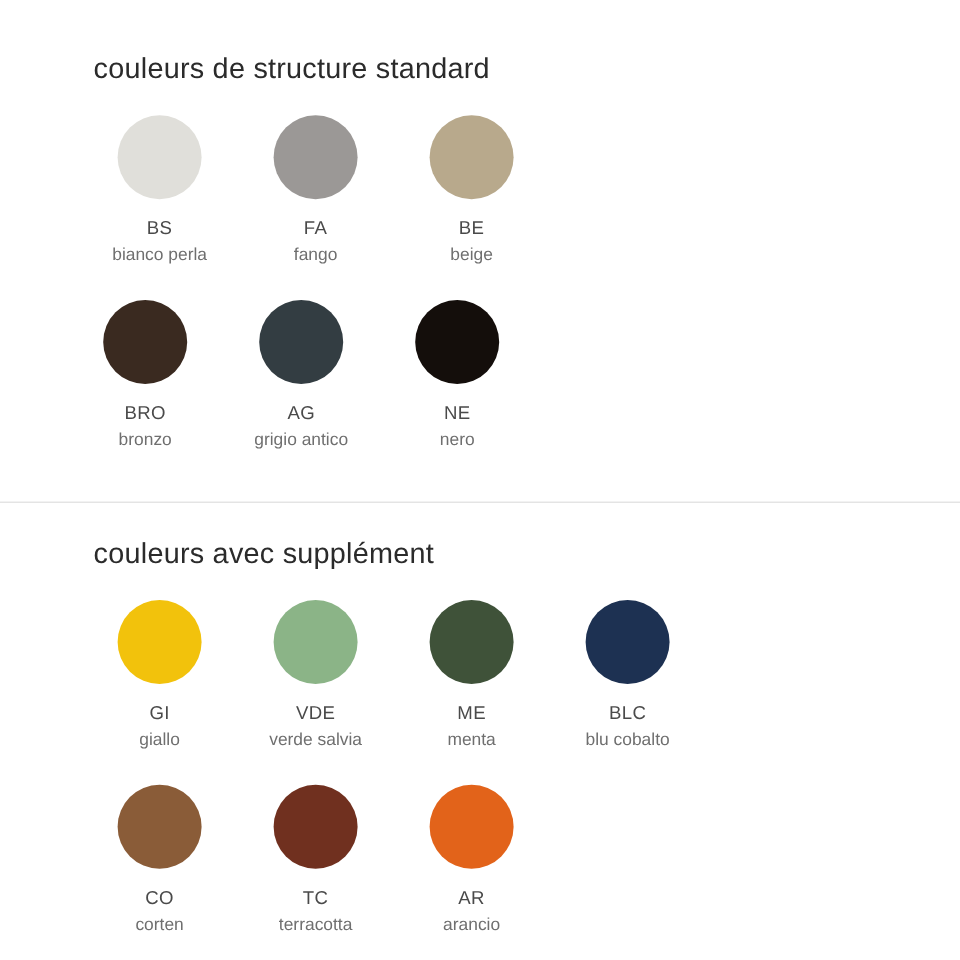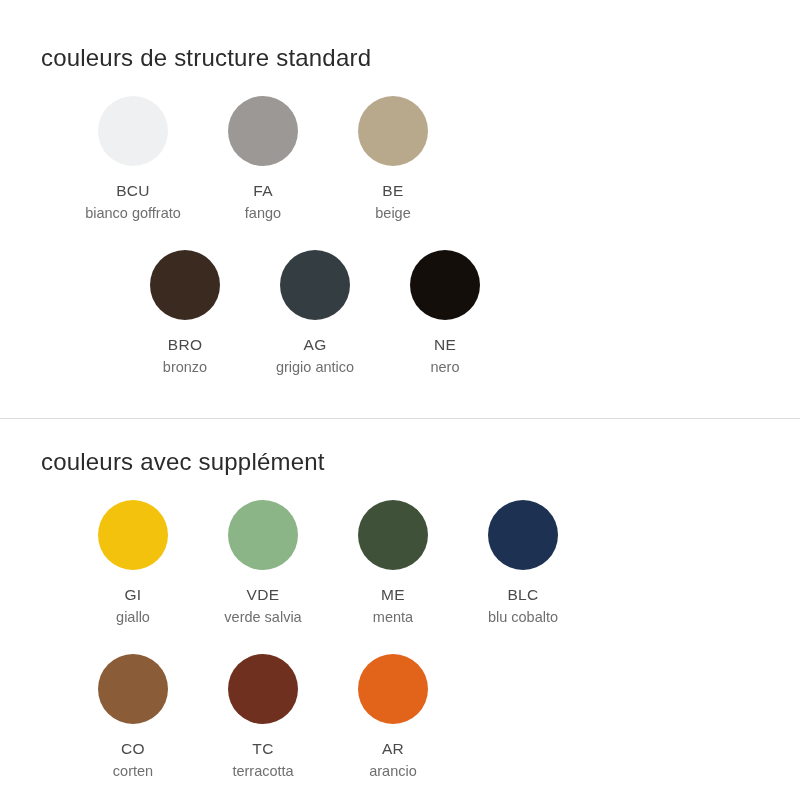--- a/index.html
+++ b/index.html
@@ -27,28 +27,28 @@
     letter-spacing: 0.2px;
     margin: 0;
   }
   .section {
     position: absolute;
     left: 0;
     width: 800px;
   }
   #section-standard { top: 44px; }
   #section-supplement { top: 448px; }
-  .section-title-wrap { padding-left: 41px; }
+  .section-title-wrap { padding-left: 78px; }
   .swatch-row {
     display: flex;
     flex-wrap: nowrap;
     padding-left: 68px;
     box-sizing: border-box;
   }
-  .row-indent-1 { padding-left: 120px; }
+  .row-indent-1 { padding-left: 56px; }
   .row-indent-2 { }
   .swatch {
     width: 130px;
     flex: 0 0 130px;
     display: flex;
     flex-direction: column;
     align-items: center;
     text-align: center;
   }
   .disc {
@@ -87,23 +87,23 @@
 
 <div class="page">
 
   <div class="section" id="section-standard">
     <div class="section-title-wrap">
       <h2 class="section-title">couleurs de structure standard</h2>
     </div>
 
     <div class="swatch-row row-gap-1">
       <div class="swatch">
-        <span class="disc" style="background: rgb(239, 240, 242);"></span>
-        <span class="code">BCU</span>
-        <span class="name">bianco goffrato</span>
+        <span class="disc" style="background: rgb(224, 223, 218);"></span>
+        <span class="code">BS</span>
+        <span class="name">bianco perla</span>
       </div>
       <div class="swatch">
         <span class="disc" style="background: rgb(155, 152, 150);"></span>
         <span class="code">FA</span>
         <span class="name">fango</span>
       </div>
       <div class="swatch">
         <span class="disc" style="background: rgb(184, 169, 140);"></span>
         <span class="code">BE</span>
         <span class="name">beige</span>

